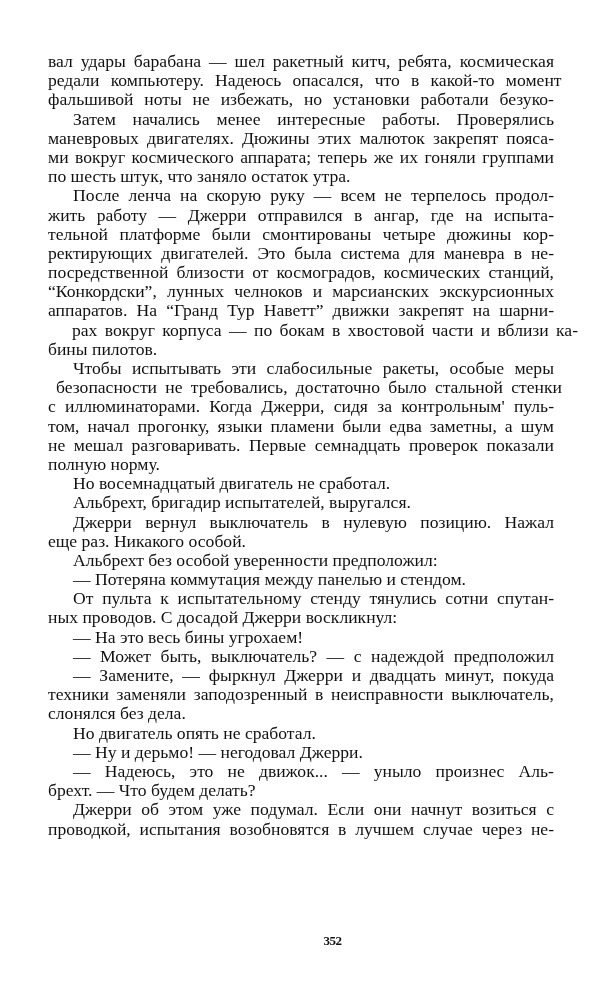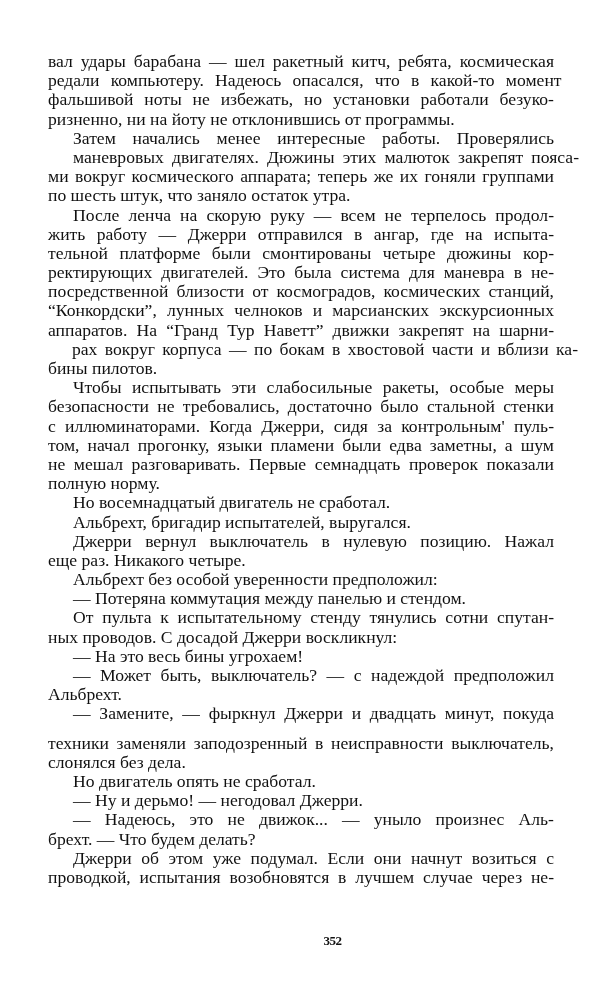--- a/index.html
+++ b/index.html
@@ -51,53 +51,51 @@
       padding-left: 40px;
     }
   </style>
 </head>
 <body>
 
 <div class="page-body" id="page-body">
     <span class="line" style="word-spacing: 3.55px; text-align-last: left;">вал удары барабана — шел ракетный китч, ребята, космическая</span>
     <span class="line" style="word-spacing: 6.81px; text-align-last: left;">редали компьютеру. Надеюсь опасался, что в какой-то момент</span>
     <span class="line" style="word-spacing: 6.4px; text-align-last: left;">фальшивой ноты не избежать, но установки работали безуко-</span>
-    <span class="line last">ризненно, ни на йоту не отклонившись от программы.</span>
     <span class="line indent" style="word-spacing: 12.28px; text-align-last: left;">Затем начались менее интересные работы. Проверялись</span>
-    <span class="line" style="word-spacing: 3.79px; text-align-last: left; margin-left: 25px;">маневровых двигателях. Дюжины этих малюток закрепят пояса-</span>
+    <span class="line" style="word-spacing: 3.79px; text-align-last: left;">маневровых двигателях. Дюжины этих малюток закрепят пояса-</span>
     <span class="line" style="word-spacing: 2.06px; text-align-last: left;">ми вокруг космического аппарата; теперь же их гоняли группами</span>
     <span class="line last">по шесть штук, что заняло остаток утра.</span>
     <span class="line indent" style="word-spacing: 4.66px; text-align-last: left;">После ленча на скорую руку — всем не терпелось продол-</span>
     <span class="line" style="word-spacing: 7.07px; text-align-last: left;">жить работу — Джерри отправился в ангар, где на испыта-</span>
     <span class="line" style="word-spacing: 7.08px; text-align-last: left;">тельной платформе были смонтированы четыре дюжины кор-</span>
     <span class="line" style="word-spacing: 4.58px; text-align-last: left;">ректирующих двигателей. Это была система для маневра в не-</span>
     <span class="line" style="word-spacing: 3.66px; text-align-last: left;">посредственной близости от космоградов, космических станций,</span>
     <span class="line" style="word-spacing: 5.77px; text-align-last: left;">“Конкордски”, лунных челноков и марсианских экскурсионных</span>
     <span class="line" style="word-spacing: 4.75px; text-align-last: left;">аппаратов. На “Гранд Тур Наветт” движки закрепят на шарни-</span>
     <span class="line" style="word-spacing: 3px; text-align-last: left; margin-left: 24px;">рах вокруг корпуса — по бокам в хвостовой части и вблизи ка-</span>
     <span class="line last">бины пилотов.</span>
     <span class="line indent" style="word-spacing: 6.05px; text-align-last: left;">Чтобы испытывать эти слабосильные ракеты, особые меры</span>
-    <span class="line" style="word-spacing: 3.9px; text-align-last: left;">безопасности не требовались, достаточно было стальной стенки</span>
+    <span class="line" style="word-spacing: 3.9px; text-align-last: left; margin-left: 8px;">безопасности не требовались, достаточно было стальной стенки</span>
     <span class="line" style="word-spacing: 4.84px; text-align-last: left;">с иллюминаторами. Когда Джерри, сидя за контрольным' пуль-</span>
     <span class="line" style="word-spacing: 3.67px; text-align-last: left;">том, начал прогонку, языки пламени были едва заметны, а шум</span>
     <span class="line" style="word-spacing: 4.16px; text-align-last: left;">не мешал разговаривать. Первые семнадцать проверок показали</span>
     <span class="line last">полную норму.</span>
     <span class="line indent last">Но восемнадцатый двигатель не сработал.</span>
     <span class="line indent last">Альбрехт, бригадир испытателей, выругался.</span>
     <span class="line indent" style="word-spacing: 9.01px; text-align-last: left;">Джерри вернул выключатель в нулевую позицию. Нажал</span>
-    <span class="line last">еще раз. Никакого четыре.</span>
+    <span class="line last">еще раз. Никакого особой.</span>
     <span class="line indent last">Альбрехт без особой уверенности предположил:</span>
     <span class="line indent last">— Потеряна коммутация между панелью и стендом.</span>
     <span class="line indent" style="word-spacing: 4.4px; text-align-last: left;">От пульта к испытательному стенду тянулись сотни спутан-</span>
     <span class="line last">ных проводов. С досадой Джерри воскликнул:</span>
     <span class="line indent last">— На это весь бины угрохаем!</span>
     <span class="line indent" style="word-spacing: 5.08px; text-align-last: left;">— Может быть, выключатель? — с надеждой предположил</span>
-    <span class="line last">Альбрехт.</span>
     <span class="line indent" style="word-spacing: 4.33px; text-align-last: left;">— Замените, — фыркнул Джерри и двадцать минут, покуда</span>
-    <span class="line" style="word-spacing: 3.33px; text-align-last: left; margin-top: 10px;">техники заменяли заподозренный в неисправности выключатель,</span>
+    <span class="line" style="word-spacing: 3.33px; text-align-last: left;">техники заменяли заподозренный в неисправности выключатель,</span>
     <span class="line last">слонялся без дела.</span>
     <span class="line indent last">Но двигатель опять не сработал.</span>
     <span class="line indent last">— Ну и дерьмо! — негодовал Джерри.</span>
     <span class="line indent" style="word-spacing: 9.77px; text-align-last: left; font-family: Liberation Serif, serif;">— Надеюсь, это не движок... — уныло произнес Аль-</span>
     <span class="line last">брехт. — Что будем делать?</span>
     <span class="line indent" style="word-spacing: 5.14px; text-align-last: left;">Джерри об этом уже подумал. Если они начнут возиться с</span>
     <span class="line" style="word-spacing: 4.44px; text-align-last: left;">проводкой, испытания возобновятся в лучшем случае через не-</span>
   </div>
 
 <div class="page-number">352</div>

